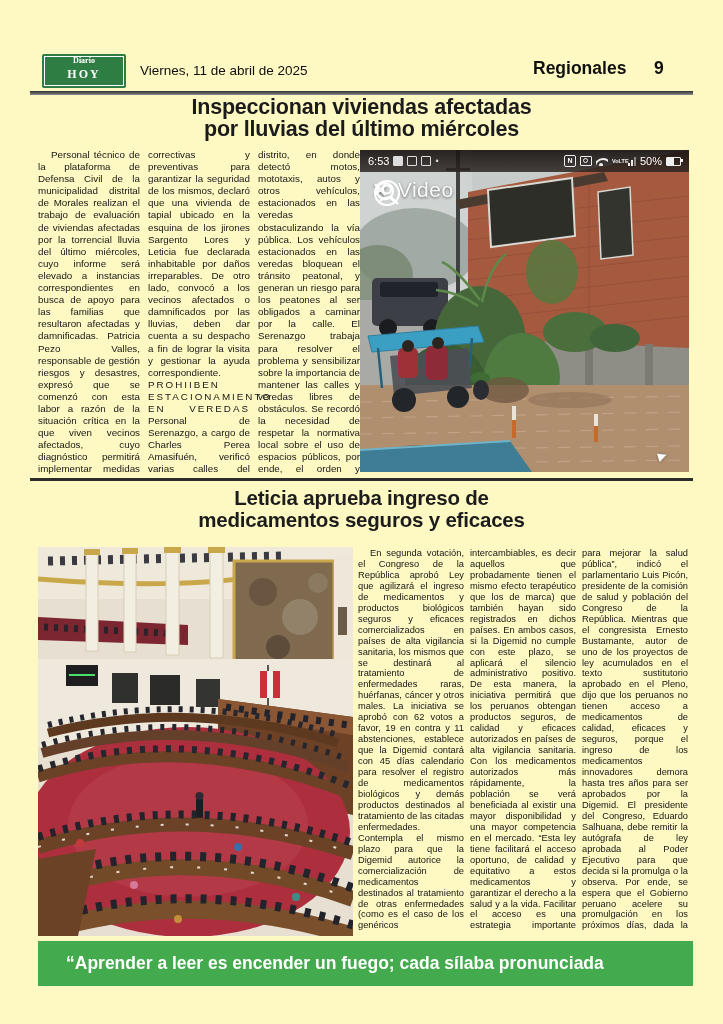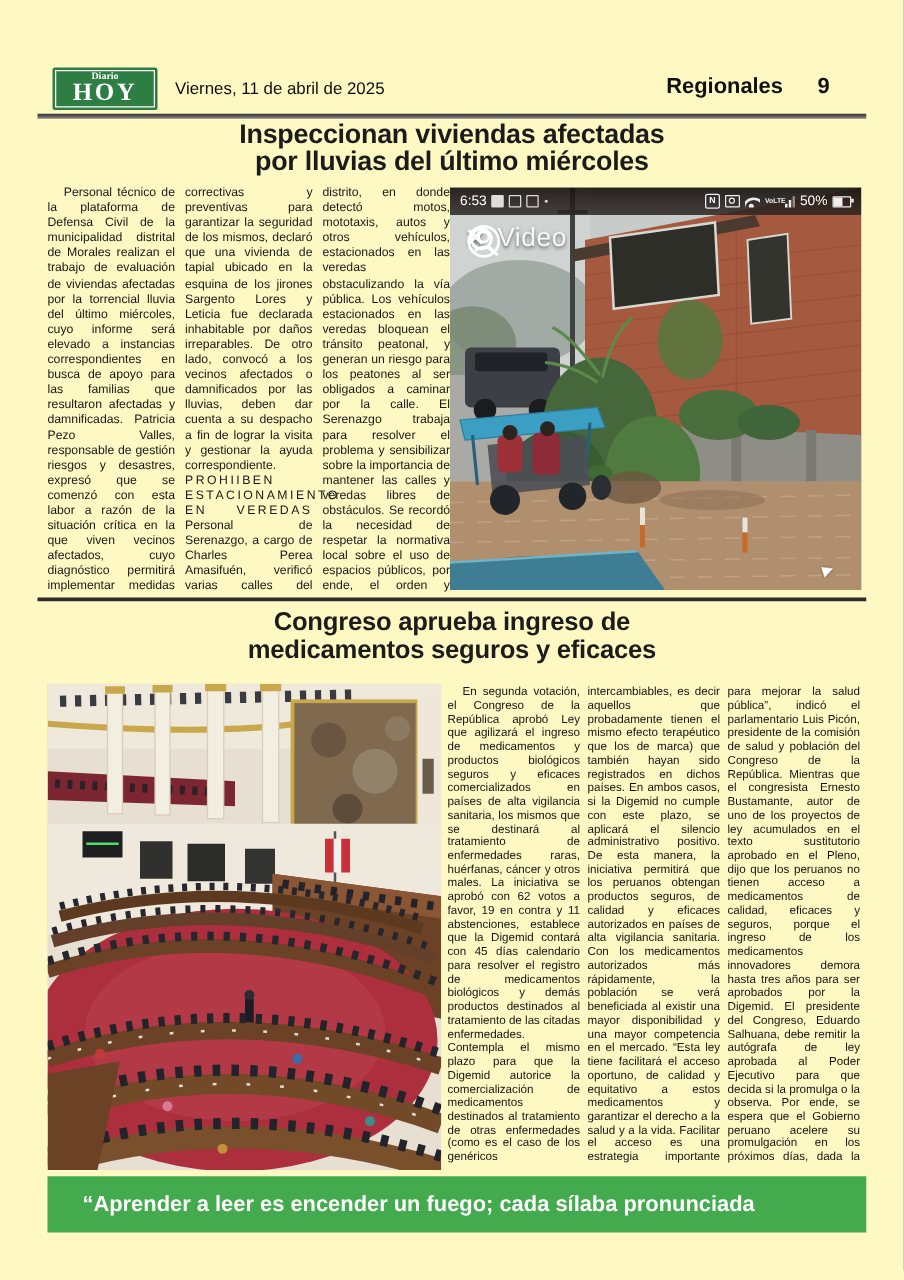--- a/index.html
+++ b/index.html
@@ -6,21 +6,21 @@
   .page{position:relative;width:723px;height:1024px;background:#fef9c3;margin:0 auto;
         font-family:"Liberation Sans",sans-serif;color:#1a1a1a;overflow:hidden;}
   .abs{position:absolute;}
 
   
   .logo{left:42px;top:54px;width:84px;height:34px;background:#2e7d43;border-radius:2px;}
   .logo .frame{position:absolute;inset:2px;border:1px solid #ffffff;pointer-events:none;}
   .logo-top{position:absolute;top:2px;left:0;right:0;text-align:center;color:#fff;
             font-family:"Liberation Serif",serif;font-weight:bold;font-size:8px;line-height:9px;}
   .logo-main{position:absolute;top:9px;left:0;right:0;text-align:center;color:#fff;
-             font-family:"Liberation Serif",serif;font-weight:bold;font-size:20px;line-height:22px;letter-spacing:2px;}
+             font-family:"Liberation Serif",serif;font-weight:bold;font-size:12px;line-height:22px;letter-spacing:2px;}
   .m-date{left:140px;top:63px;font-size:13.5px;color:#0e0e0e;}
   .m-section{left:533px;top:58px;font-size:17.5px;font-weight:bold;color:#101010;}
   .m-pagenum{left:654px;top:58px;font-size:17.5px;font-weight:bold;color:#101010;}
   .header-rule{left:30px;top:91px;width:663px;height:4px;background:linear-gradient(#2f2f2f,#8c8c8c);}
 
   
   .a1-title{left:0;top:96px;width:723px;text-align:center;font-weight:bold;
             font-size:21.5px;line-height:22px;color:#1b1b1b;letter-spacing:-0.2px;}
   .a1-body{left:38px;top:149px;width:322px;height:330px;overflow:hidden;
            column-count:3;column-gap:8px;font-size:9.8px;line-height:12.1px;
@@ -224,21 +224,21 @@
           <circle cx="15" cy="11.5" r="4" stroke="#fff" stroke-width="2" fill="none"></circle>
           <path d="M8,23 Q15,16 22,23" stroke="#fff" stroke-width="2" fill="none"></path>
         </svg>
       </span>
     </div>
     <span class="cursor"></span>
   </div>
 
   <div class="abs divider"></div>
 
-  <h2 class="abs a2-title" style="margin:0;"><span>Congreso aprueba ingreso de</span><br>
+  <h2 class="abs a2-title" style="margin:0;"><span>Leticia aprueba ingreso de</span><br>
       <span>medicamentos seguros y eficaces</span></h2>
 
   <div class="abs photo">
     <svg width="315" height="389" viewBox="0 0 315 389" preserveAspectRatio="none">
       <rect width="315" height="389" fill="#e7dfd2"></rect>
       <g>
         <rect x="0" y="0" width="315" height="52" fill="#efe9dc"></rect>
         <line x1="10" y1="14" x2="245" y2="9" stroke="#3a3a42" stroke-width="9" stroke-dasharray="5 7"></line>
         <path d="M0,32 Q150,44 240,26 L315,15" stroke="#c9a84c" stroke-width="5" fill="none"></path>
         <polygon points="0,70 150,78 150,98 0,93" fill="#7c2631"></polygon>

